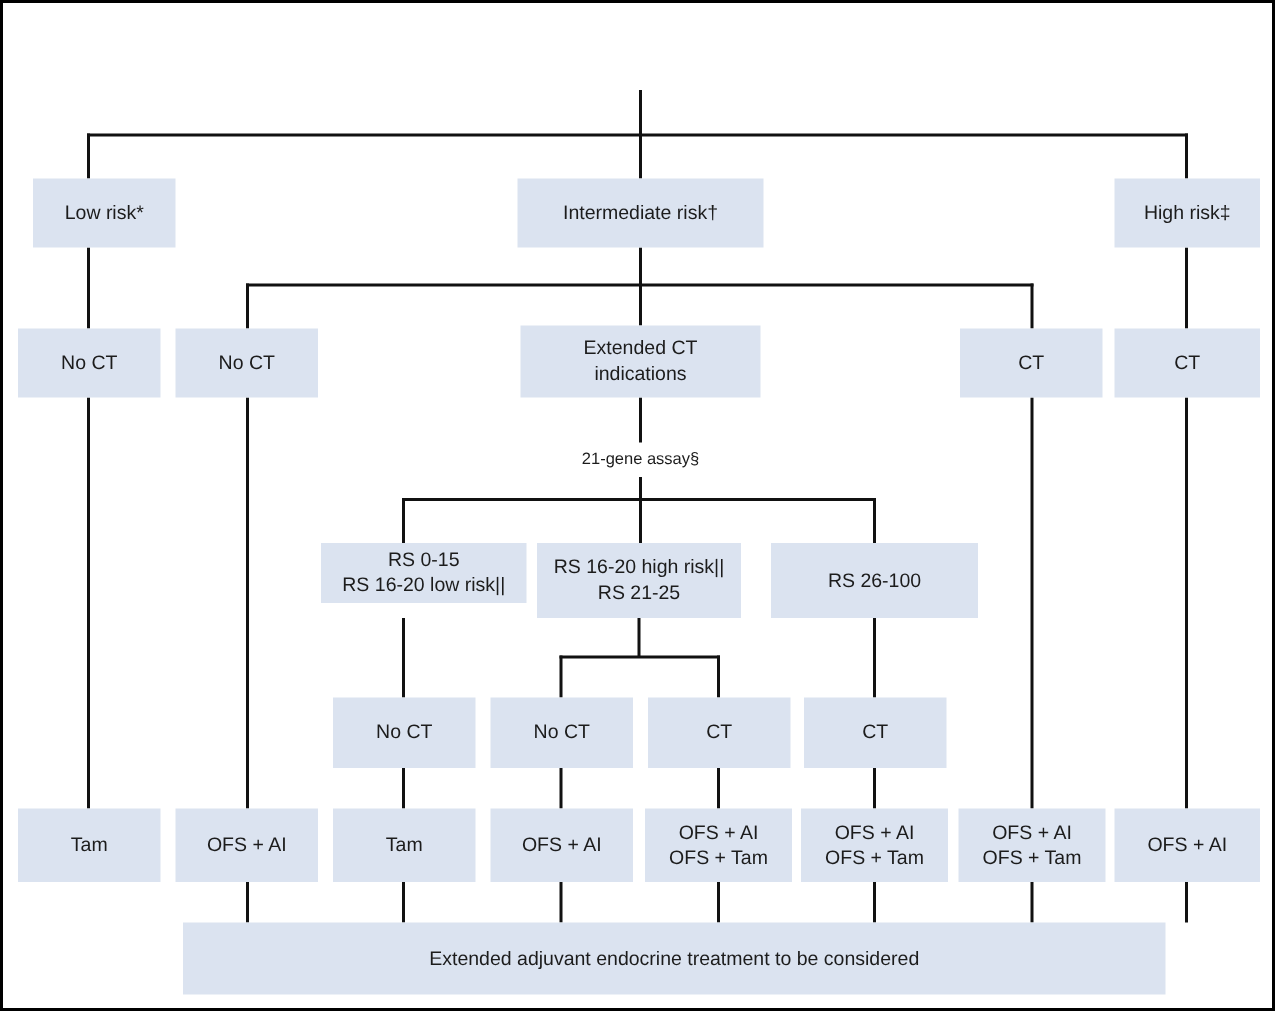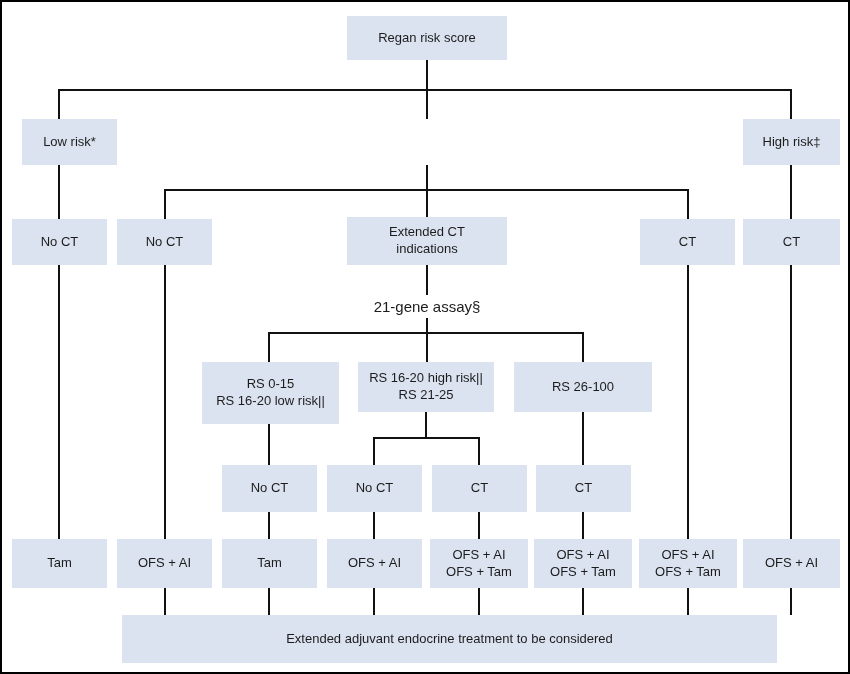--- a/index.html
+++ b/index.html
@@ -20,21 +20,21 @@
     white-space:pre-line;
     font-size:13px;line-height:1.3;
     color:#1c1c1c;
     box-sizing:border-box;
   }
   .plain{
     position:absolute;
     background:transparent;
     display:flex;align-items:center;justify-content:center;
     text-align:center;
-    font-size:15px;color:#1c1c1c;
+    font-size:11px;color:#1c1c1c;
   }
   .ln{position:absolute;display:block;background:#111;}
 </style>
 </head>
 <body>
 
 <div class="figure">
 
   <i class="ln" style="left:424px;top:58px;width:2px;height:30px"></i>
   <i class="ln" style="left:56px;top:87px;width:734px;height:2px"></i>
@@ -69,35 +69,35 @@
   <i class="ln" style="left:685px;top:263px;width:2px;height:274px"></i>
   <i class="ln" style="left:788px;top:263px;width:2px;height:274px"></i>
   <i class="ln" style="left:162px;top:586px;width:2px;height:27px"></i>
   <i class="ln" style="left:266px;top:586px;width:2px;height:27px"></i>
   <i class="ln" style="left:371px;top:586px;width:2px;height:27px"></i>
   <i class="ln" style="left:476px;top:586px;width:2px;height:27px"></i>
   <i class="ln" style="left:580px;top:586px;width:2px;height:27px"></i>
   <i class="ln" style="left:685px;top:586px;width:2px;height:27px"></i>
   <i class="ln" style="left:788px;top:586px;width:2px;height:27px"></i>
 
-  <div class="node" style="left:345px;top:14px;width:160px;height:44px">Regan risk score</div>
 
   <div class="node" style="left:20px;top:117px;width:95px;height:46px">Low risk*</div>
+  <div class="node" style="left:343px;top:117px;width:164px;height:46px">Intermediate risk†</div>
   <div class="node" style="left:741px;top:117px;width:97px;height:46px">High risk‡</div>
 
   <div class="node" style="left:10px;top:217px;width:95px;height:46px">No CT</div>
   <div class="node" style="left:115px;top:217px;width:95px;height:46px">No CT</div>
   <div class="node" style="left:345px;top:215px;width:160px;height:48px">Extended CT
 indications</div>
   <div class="node" style="left:638px;top:217px;width:95px;height:46px">CT</div>
   <div class="node" style="left:741px;top:217px;width:97px;height:46px">CT</div>
 
   <div class="plain" style="left:345px;top:292px;width:160px;height:24px">21-gene assay§</div>
 
-  <div class="node" style="left:200px;top:360px;width:137px;height:62px">RS 0-15
+  <div class="node" style="left:212px;top:360px;width:137px;height:40px">RS 0-15
 RS 16-20 low risk||</div>
   <div class="node" style="left:356px;top:360px;width:136px;height:50px">RS 16-20 high risk||
 RS 21-25</div>
   <div class="node" style="left:512px;top:360px;width:138px;height:50px">RS 26-100</div>
 
   <div class="node" style="left:220px;top:463px;width:95px;height:47px">No CT</div>
   <div class="node" style="left:325px;top:463px;width:95px;height:47px">No CT</div>
   <div class="node" style="left:430px;top:463px;width:95px;height:47px">CT</div>
   <div class="node" style="left:534px;top:463px;width:95px;height:47px">CT</div>
 

